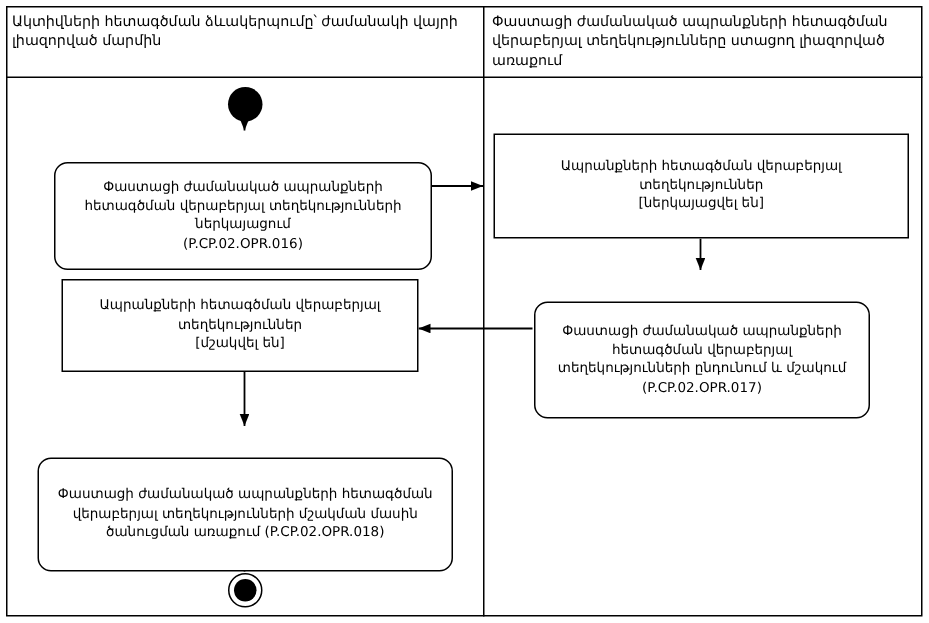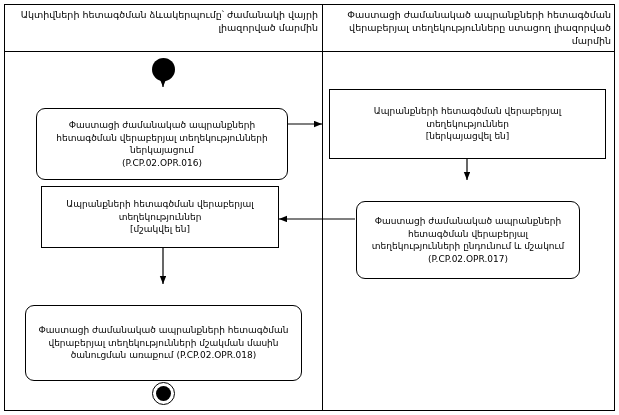--- a/index.html
+++ b/index.html
@@ -37,21 +37,21 @@
   .header-divider {
     position: absolute;
     left: 4px;
     top: 51px;
     width: 611px;
     height: 1px;
     background: #000000;
   }
   .lane-title {
     position: absolute;
-    text-align: right;
+    text-align: left;
     font-size: 9.5px;
     line-height: 13px;
     color: #000000;
   }
   .lane-title-left {
     left: 8px;
     top: 8px;
     width: 310px;
   }
   .lane-title-right {
@@ -120,21 +120,21 @@
 </head>
 <body>
 
 <div id="canvas">
 
   <div class="frame"></div>
   <div class="header-divider"></div>
   <div class="swimlane-divider"></div>
 
   <div class="lane-title lane-title-left">Ակտիվների հետագծման ձևակերպումը՝ ժամանակի վայրի լիազորված մարմին</div>
-  <div class="lane-title lane-title-right">Փաստացի ժամանակած ապրանքների հետագծման վերաբերյալ տեղեկությունները ստացող լիազորված մարմին</div>
+  <div class="lane-title lane-title-right">Փաստացի ժամանակած ապրանքների հետագծման վերաբերյալ տեղեկությունները ստացող լիազորված առաքում</div>
 
   <svg class="edges">
     <defs>
       <marker id="arrow" markerWidth="9" markerHeight="9" refX="8" refY="3.2" orient="auto" markerUnits="userSpaceOnUse">
         <path d="M0,0 L8,3.2 L0,6.4 z" fill="#000000"></path>
       </marker>
     </defs>
 
     <line x1="163" y1="81" x2="163" y2="87" stroke="#000000" stroke-width="1.2" marker-end="url(#arrow)"></line>
 

